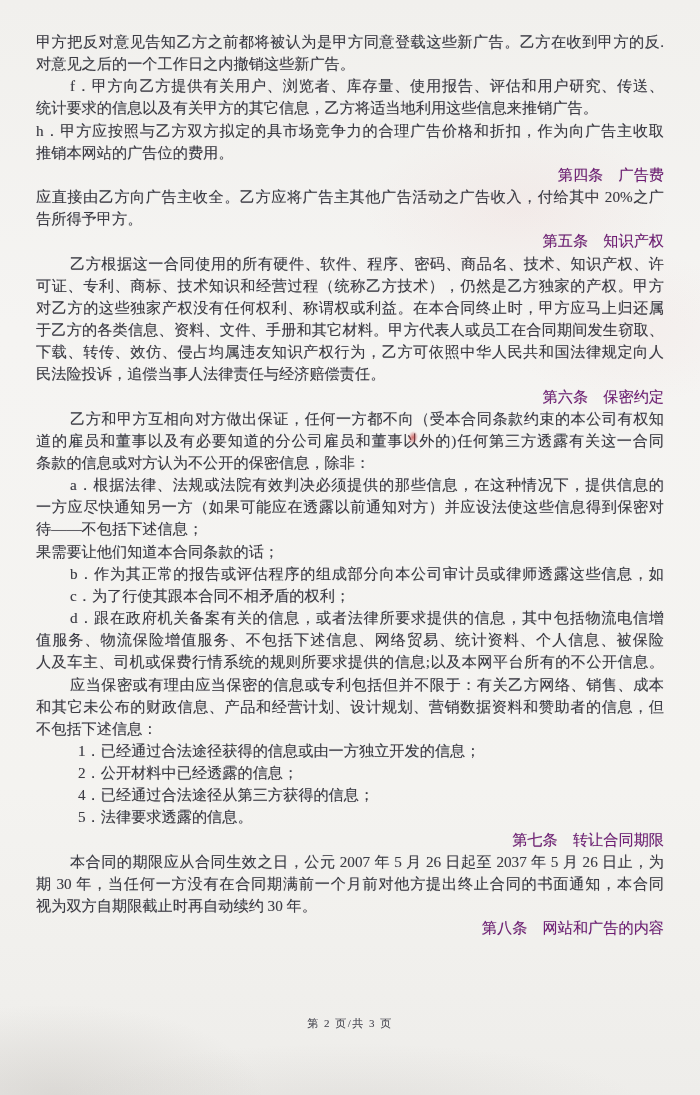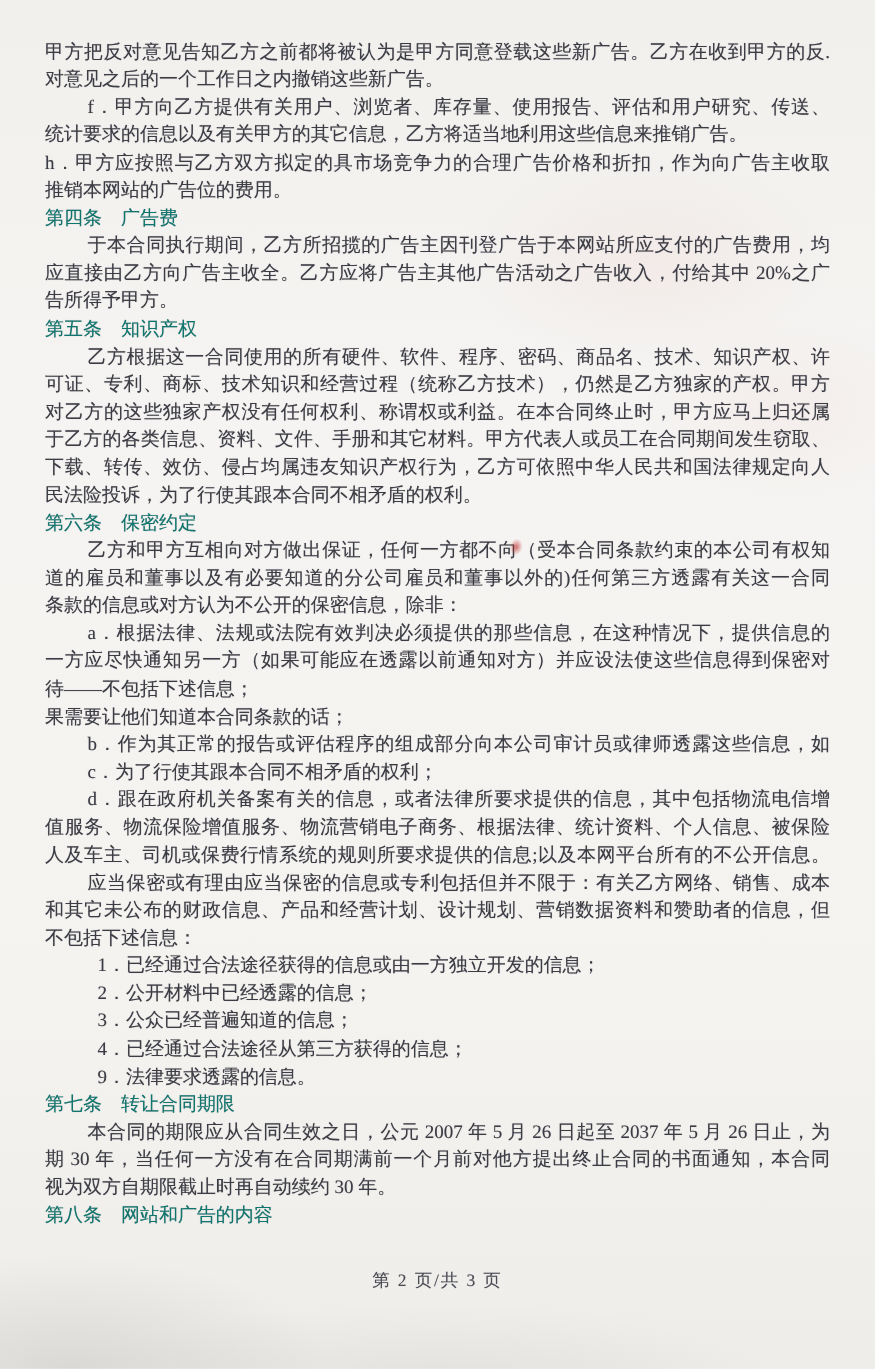--- a/index.html
+++ b/index.html
@@ -35,86 +35,84 @@
     text-align: left;
   }
   .line.fill {
     white-space: normal;
     overflow: hidden;
     text-align: justify;
     text-align-last: justify;
   }
   .line.indent-1 { padding-left: 34px; }
   .line.indent-2 { padding-left: 42px; }
-  .line.heading { color: #0f766e; }
+  .line.heading { color: #701a75; text-align: right; }
 
   .red-mark {
     position: absolute;
     left: 408px;
     top: 431px;
     width: 10px;
     height: 13px;
     background: radial-gradient(ellipse at center, rgba(192,38,38,0.65), rgba(192,38,38,0) 72%);
     transform: rotate(12deg);
   }
 
   .page-footer {
     position: absolute;
     top: 1016px;
     left: 0;
     width: 100%;
     text-align: center;
-    font-size: 14px;
+    font-size: 11px;
     color: #4c4c55;
     letter-spacing: 1.5px;
     text-shadow: 0 0 0.6px rgba(90,90,100,0.4);
   }
 </style>
 </head>
 <body>
 
 <div class="doc-body" id="doc-body">
     <div class="line indent-0 fill">甲方把反对意见告知乙方之前都将被认为是甲方同意登载这些新广告。乙方在收到甲方的反.</div>
     <div class="line indent-0">对意见之后的一个工作日之内撤销这些新广告。</div>
     <div class="line indent-1 fill">f．甲方向乙方提供有关用户、浏览者、库存量、使用报告、评估和用户研究、传送、</div>
     <div class="line indent-0">统计要求的信息以及有关甲方的其它信息，乙方将适当地利用这些信息来推销广告。</div>
     <div class="line indent-0 fill">h．甲方应按照与乙方双方拟定的具市场竞争力的合理广告价格和折扣，作为向广告主收取</div>
     <div class="line indent-0">推销本网站的广告位的费用。</div>
     <div class="line indent-0 heading">第四条　广告费</div>
-    <div class="line indent-1 fill">于本合同执行期间，乙方所招揽的广告主因刊登广告于本网站所应支付的广告费用，均</div>
     <div class="line indent-0 fill">应直接由乙方向广告主收全。乙方应将广告主其他广告活动之广告收入，付给其中 20%之广</div>
     <div class="line indent-0">告所得予甲方。</div>
     <div class="line indent-0 heading">第五条　知识产权</div>
     <div class="line indent-1 fill">乙方根据这一合同使用的所有硬件、软件、程序、密码、商品名、技术、知识产权、许</div>
     <div class="line indent-0 fill">可证、专利、商标、技术知识和经营过程（统称乙方技术），仍然是乙方独家的产权。甲方</div>
     <div class="line indent-0 fill">对乙方的这些独家产权没有任何权利、称谓权或利益。在本合同终止时，甲方应马上归还属</div>
     <div class="line indent-0 fill">于乙方的各类信息、资料、文件、手册和其它材料。甲方代表人或员工在合同期间发生窃取、</div>
     <div class="line indent-0 fill">下载、转传、效仿、侵占均属违友知识产权行为，乙方可依照中华人民共和国法律规定向人</div>
-    <div class="line indent-0">民法险投诉，为了行使其跟本合同不相矛盾的权利。</div>
+    <div class="line indent-0">民法险投诉，追偿当事人法律责任与经济赔偿责任。</div>
     <div class="line indent-0 heading">第六条　保密约定</div>
     <div class="line indent-1 fill">乙方和甲方互相向对方做出保证，任何一方都不向（受本合同条款约束的本公司有权知</div>
     <div class="line indent-0 fill">道的雇员和董事以及有必要知道的分公司雇员和董事以外的)任何第三方透露有关这一合同</div>
     <div class="line indent-0">条款的信息或对方认为不公开的保密信息，除非：</div>
     <div class="line indent-1 fill">a．根据法律、法规或法院有效判决必须提供的那些信息，在这种情况下，提供信息的</div>
     <div class="line indent-0 fill">一方应尽快通知另一方（如果可能应在透露以前通知对方）并应设法使这些信息得到保密对</div>
     <div class="line indent-0">待——不包括下述信息；</div>
     <div class="line indent-0">果需要让他们知道本合同条款的话；</div>
     <div class="line indent-1 fill">b．作为其正常的报告或评估程序的组成部分向本公司审计员或律师透露这些信息，如</div>
     <div class="line indent-1">c．为了行使其跟本合同不相矛盾的权利；</div>
     <div class="line indent-1 fill">d．跟在政府机关备案有关的信息，或者法律所要求提供的信息，其中包括物流电信增</div>
-    <div class="line indent-0 fill">值服务、物流保险增值服务、物流营销电子商务、根据法律、统计资料、个人信息、被保险</div>
+    <div class="line indent-0 fill">值服务、物流保险增值服务、不包括下述信息、网络贸易、统计资料、个人信息、被保险</div>
     <div class="line indent-0 fill">人及车主、司机或保费行情系统的规则所要求提供的信息;以及本网平台所有的不公开信息。</div>
     <div class="line indent-1 fill">应当保密或有理由应当保密的信息或专利包括但并不限于：有关乙方网络、销售、成本</div>
     <div class="line indent-0 fill">和其它未公布的财政信息、产品和经营计划、设计规划、营销数据资料和赞助者的信息，但</div>
     <div class="line indent-0">不包括下述信息：</div>
     <div class="line indent-2">1．已经通过合法途径获得的信息或由一方独立开发的信息；</div>
     <div class="line indent-2">2．公开材料中已经透露的信息；</div>
-    <div class="line indent-2">3．公众已经普遍知道的信息；</div>
     <div class="line indent-2">4．已经通过合法途径从第三方获得的信息；</div>
-    <div class="line indent-2">9．法律要求透露的信息。</div>
+    <div class="line indent-2">5．法律要求透露的信息。</div>
     <div class="line indent-0 heading">第七条　转让合同期限</div>
     <div class="line indent-1 fill">本合同的期限应从合同生效之日，公元 2007 年 5 月 26 日起至 2037 年 5 月 26 日止，为</div>
     <div class="line indent-0 fill">期 30 年，当任何一方没有在合同期满前一个月前对他方提出终止合同的书面通知，本合同</div>
     <div class="line indent-0">视为双方自期限截止时再自动续约 30 年。</div>
     <div class="line indent-0 heading">第八条　网站和广告的内容</div>
   </div>
 
 <div class="red-mark"></div>
 
 <div class="page-footer">第 2 页/共 3 页</div>

